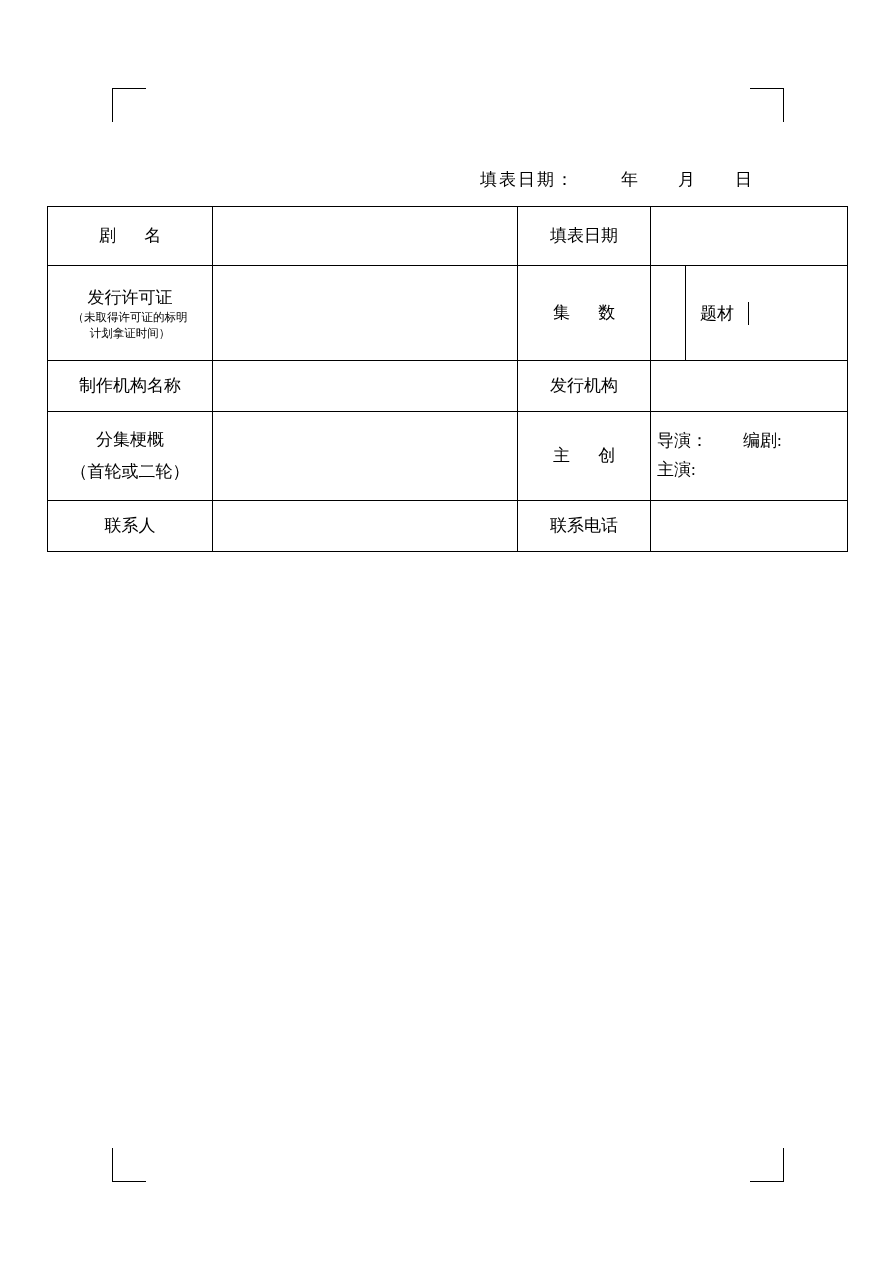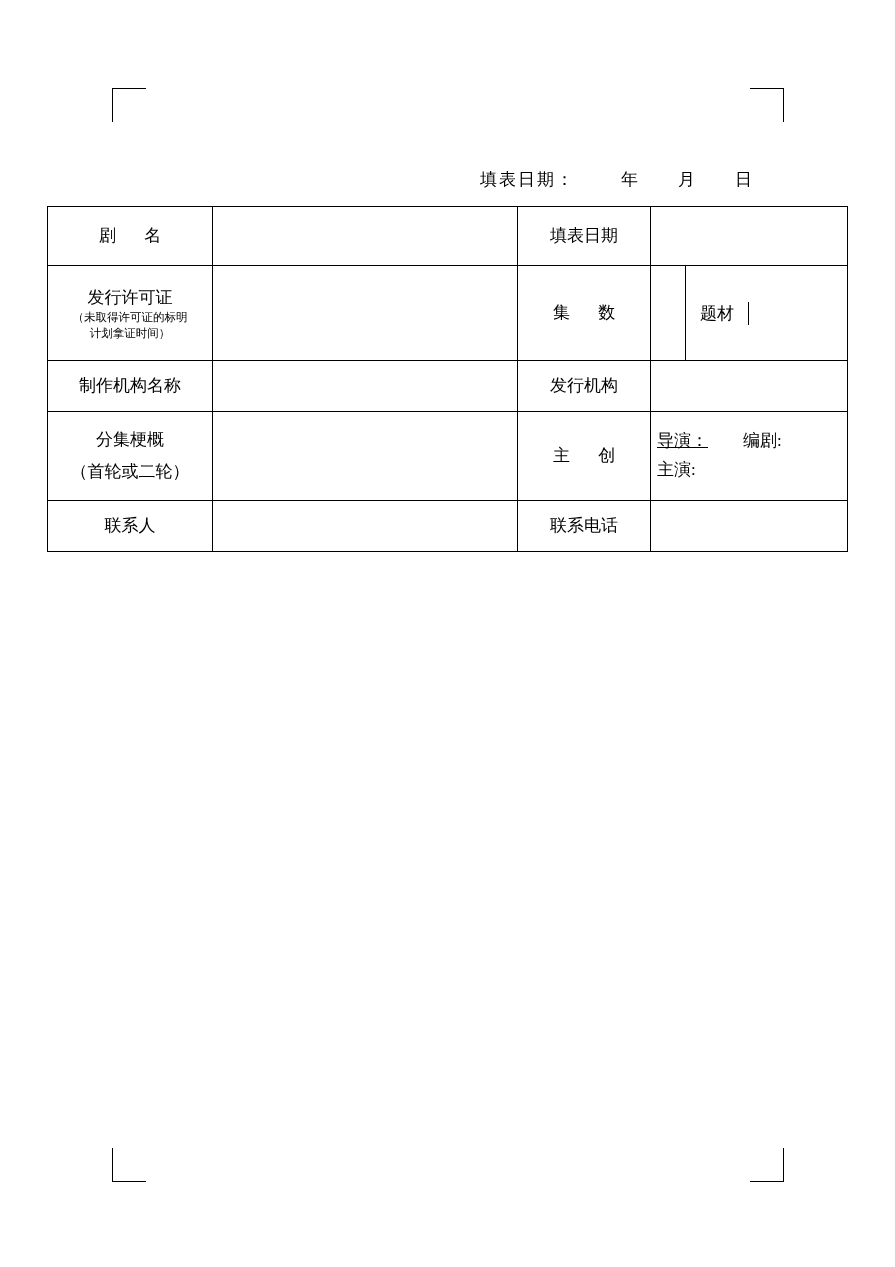--- a/index.html
+++ b/index.html
@@ -95,21 +95,21 @@
   }
   .cell-blank { }
   .creative {
     font-size: 14px;
     line-height: 1.7;
     text-align: left;
     padding-left: 10px;
     vertical-align: middle;
   }
   .creative .row1 { display: block; }
-  .creative .lead { display: inline-block; width: 86px; text-decoration: underline; }
+  .creative .lead { display: inline-block; width: 86px; }
   .two-line {
     line-height: 1.9;
   }
   .tall-label {
     text-align: center;
     vertical-align: middle;
     font-size: 17px;
   }
 
   .footer-note {

